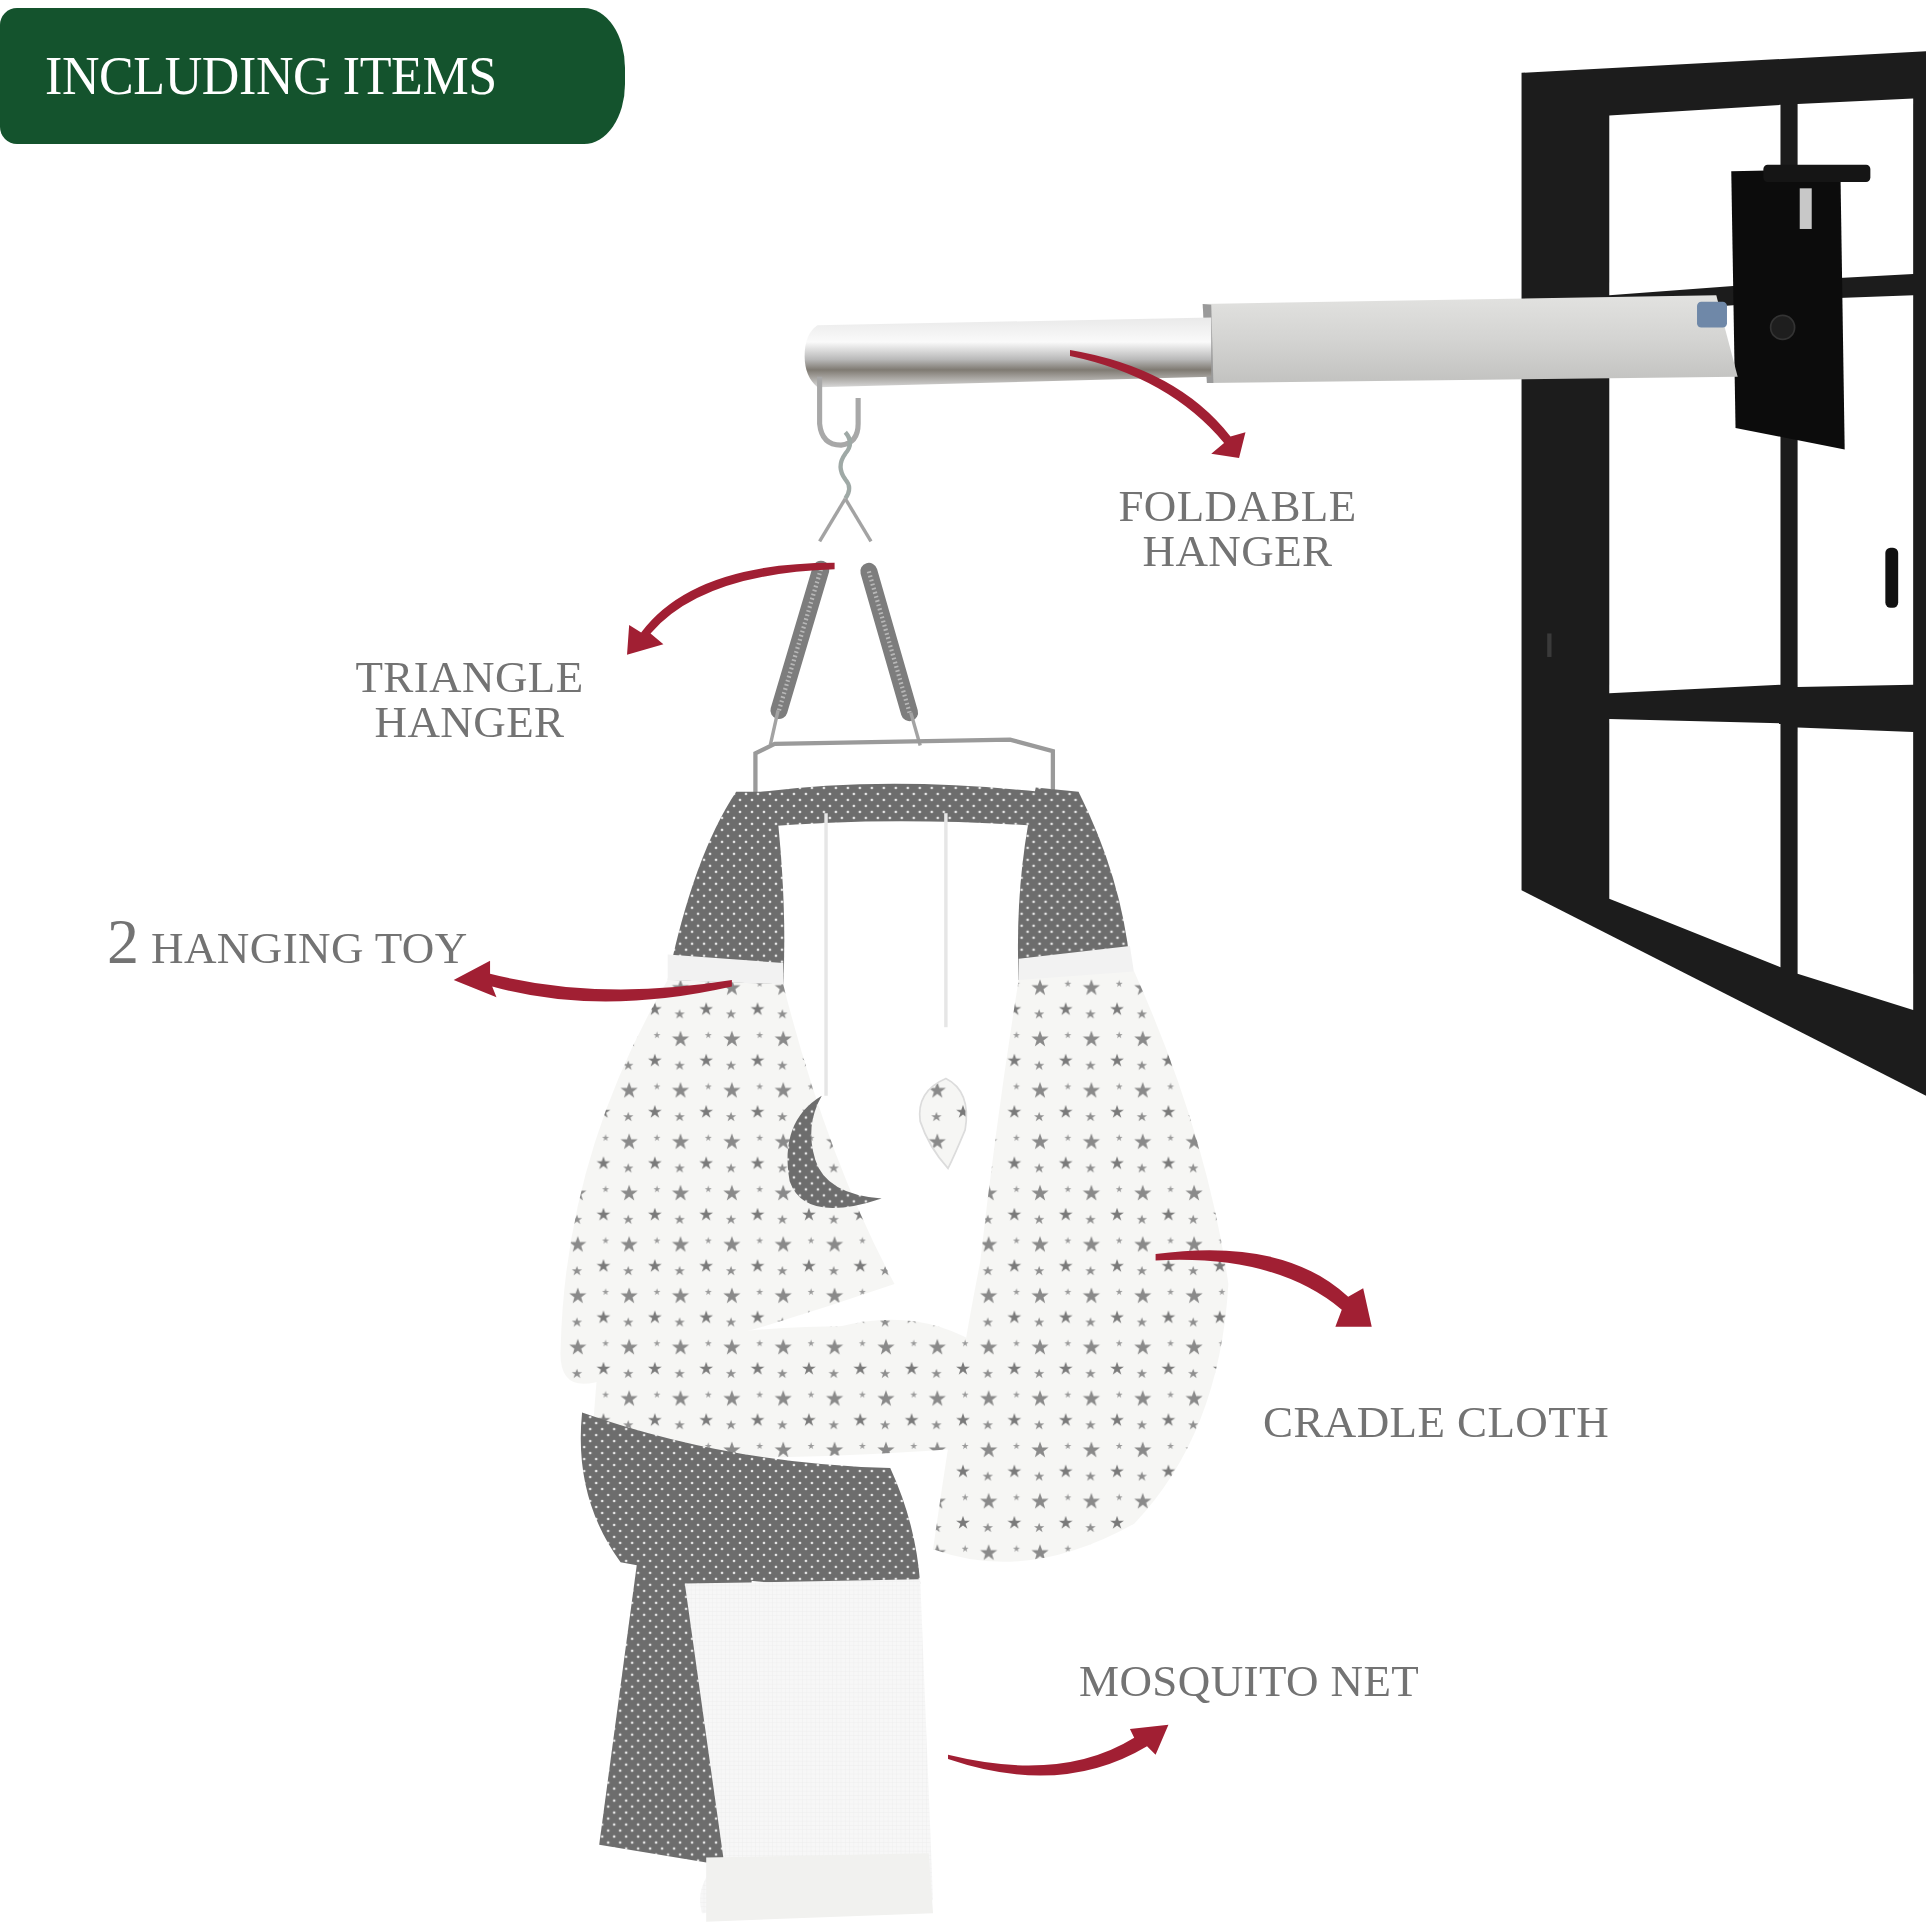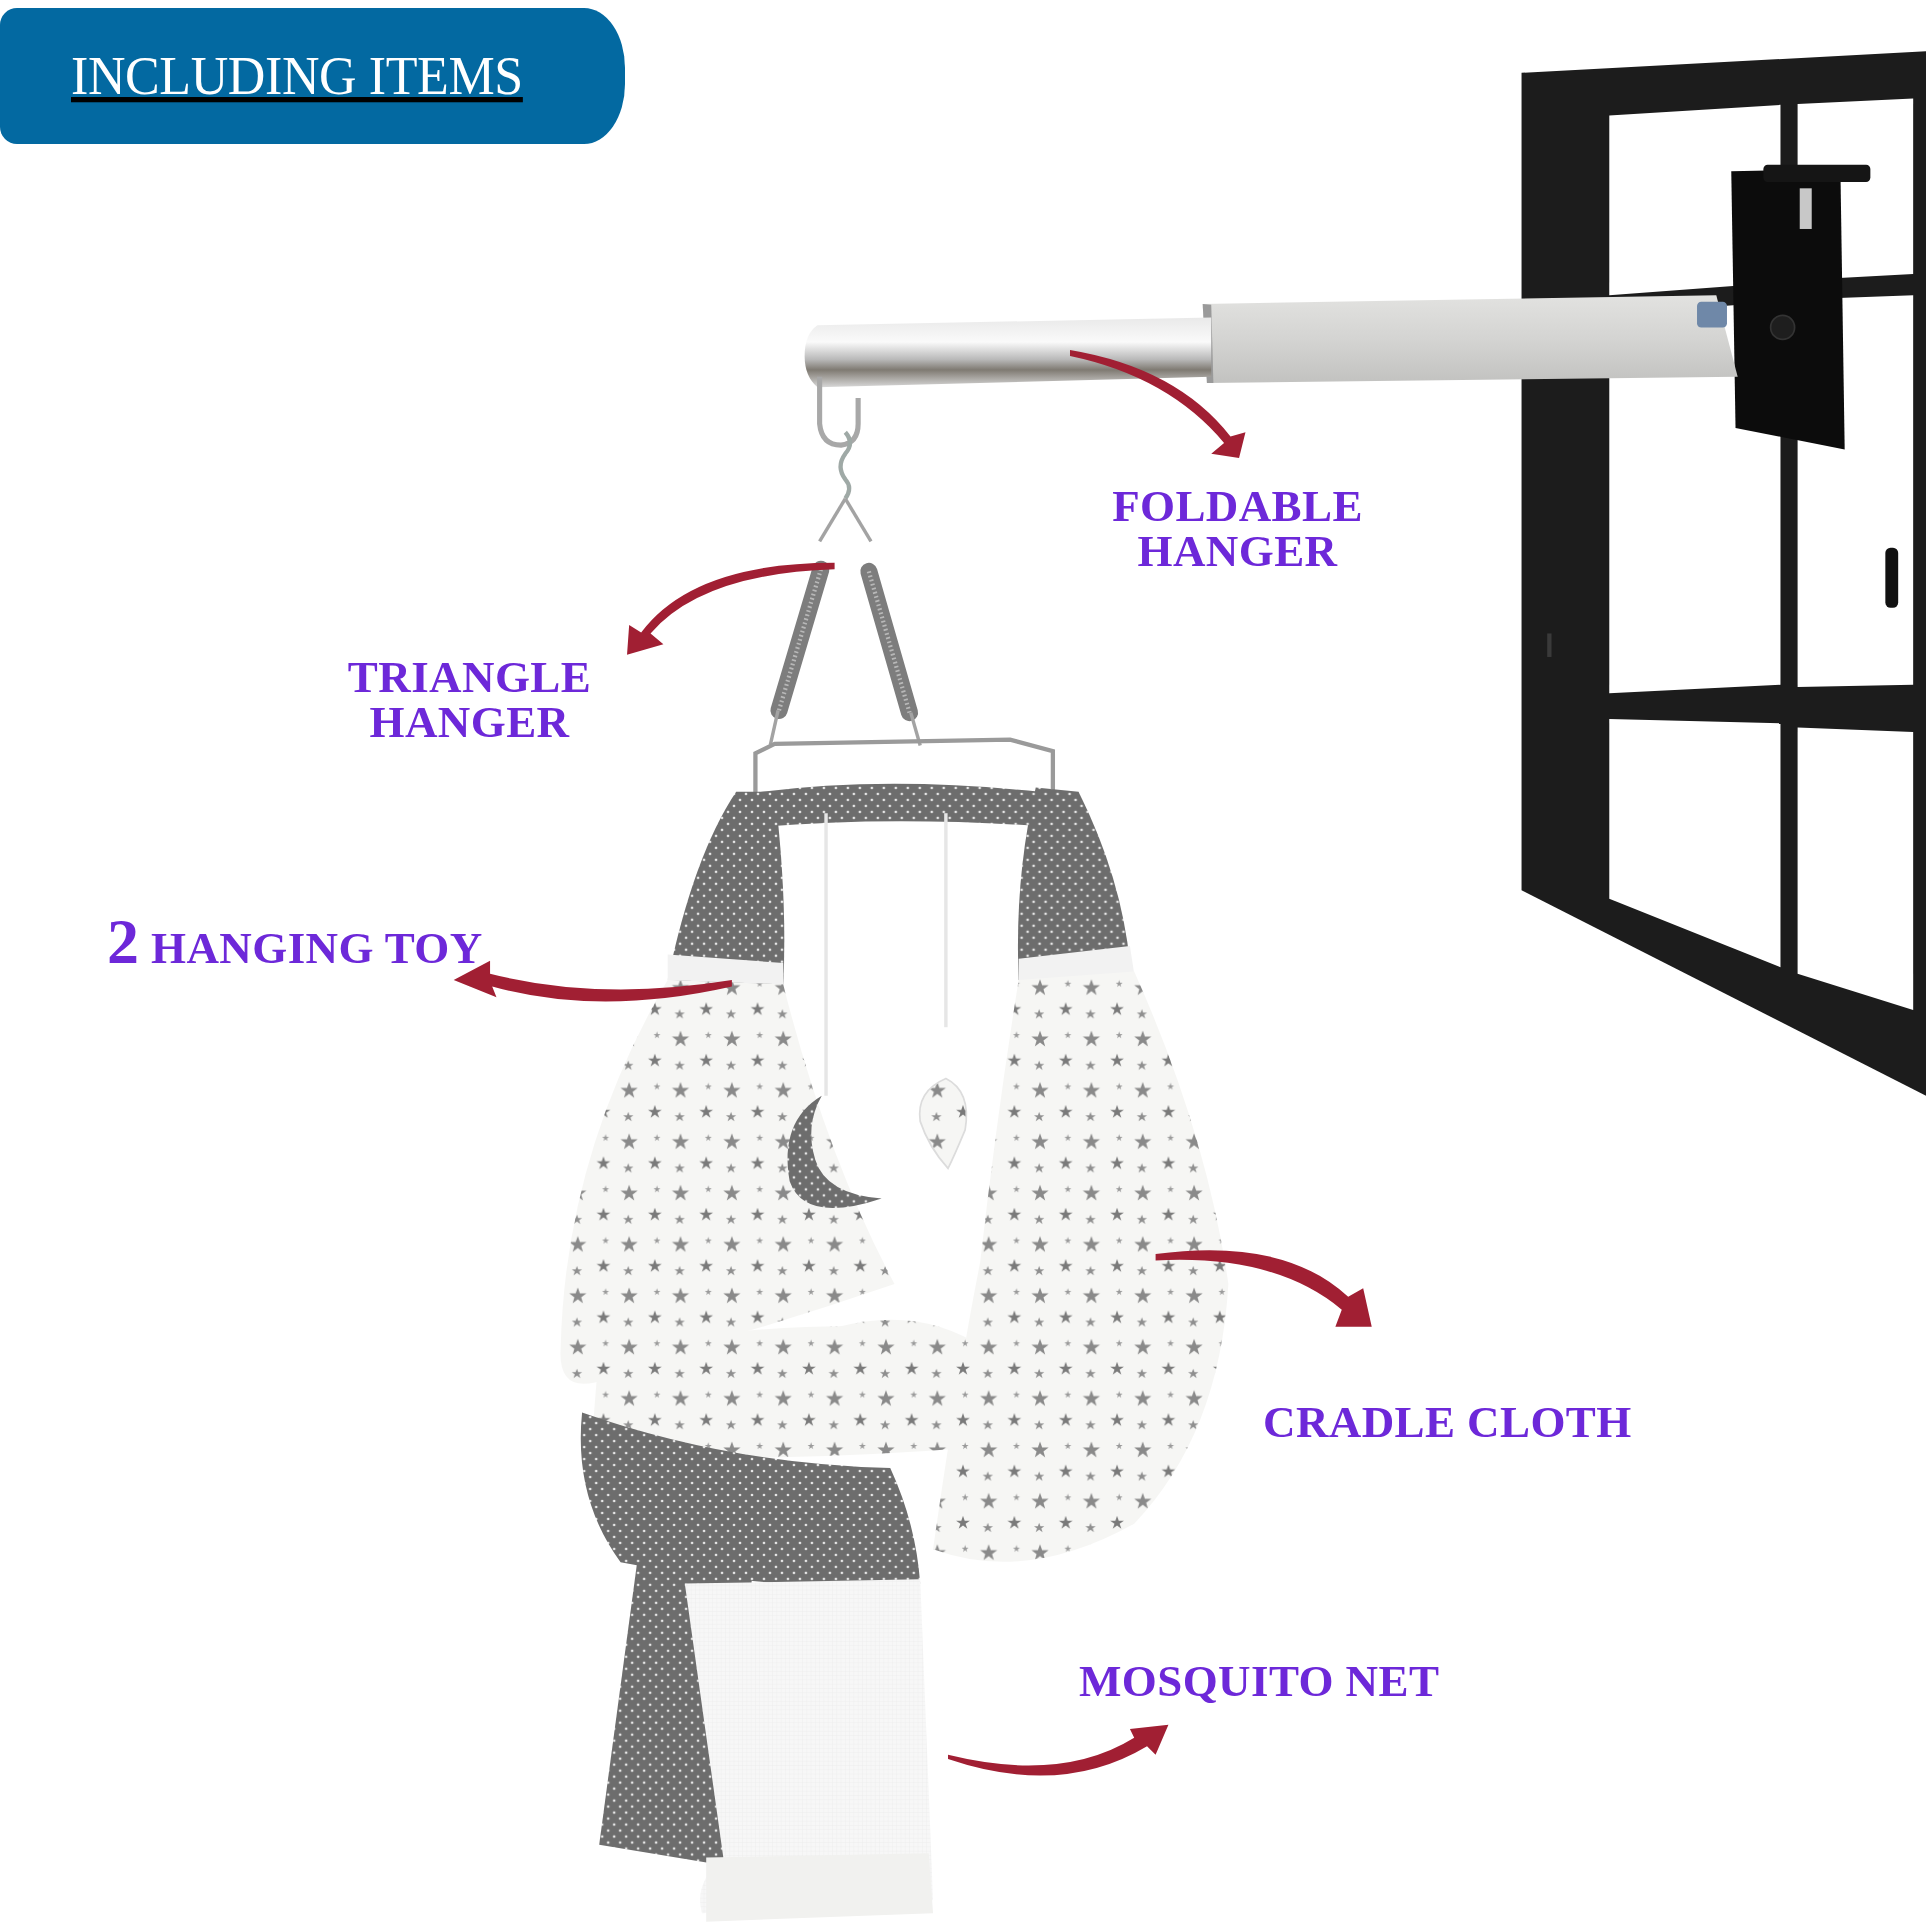--- a/index.html
+++ b/index.html
@@ -1,25 +1,25 @@
 <!DOCTYPE html>
 <html style="font-size:6.8px"><head>
 <meta charset="utf-8">
 <style>
   html, body { margin:0; padding:0; background:#ffffff; }
   body { width:1926px; height:1926px; position:relative; overflow:hidden; font-family:"DejaVu Serif","Liberation Serif",serif; }
   .abs { position:absolute; }
   .badge {
     left:0; top:7.7px; width:625px; height:136px;
-    background:#0369a1; border-radius:0 41px 41px 0 / 0 60px 60px 0;
+    background:#14532d; border-radius:0 41px 41px 0 / 0 60px 60px 0;
     border-top-left-radius:17px; border-bottom-left-radius:17px;
-    display:flex; align-items:center; padding-left:71px; box-sizing:border-box;text-decoration:underline;
+    display:flex; align-items:center; padding-left:45px; box-sizing:border-box;
   }
   .badge-text { color:#ffffff; font-family:"Liberation Serif","DejaVu Serif",serif; font-size:52px; letter-spacing:-0.4px; transform:scaleY(1.05); white-space:nowrap; }
-  .label { color:#6d28d9; font-family:"Liberation Serif","DejaVu Serif",serif; font-size:45px; line-height:1.0; text-align:center; white-space:nowrap; letter-spacing:0.4px;font-weight:bold; }
+  .label { color:#737373; font-family:"Liberation Serif","DejaVu Serif",serif; font-size:45px; line-height:1.0; text-align:center; white-space:nowrap; letter-spacing:0.4px; }
   .label .num { font-size:64px; }
   svg { position:absolute; left:0; top:0; }
 </style>
 </head>
 <body>
 
 <div class="abs badge">
   <span class="badge-text">INCLUDING ITEMS</span>
 </div>
 

